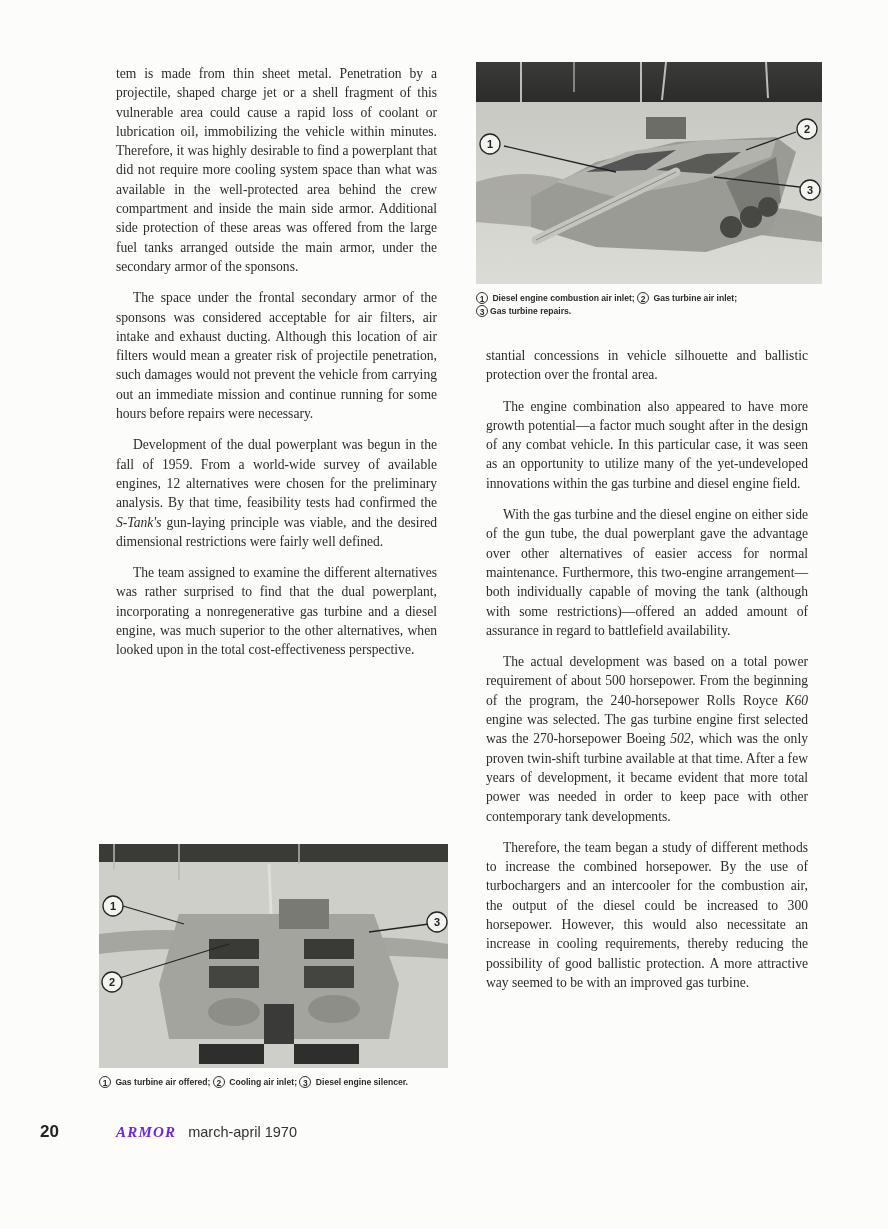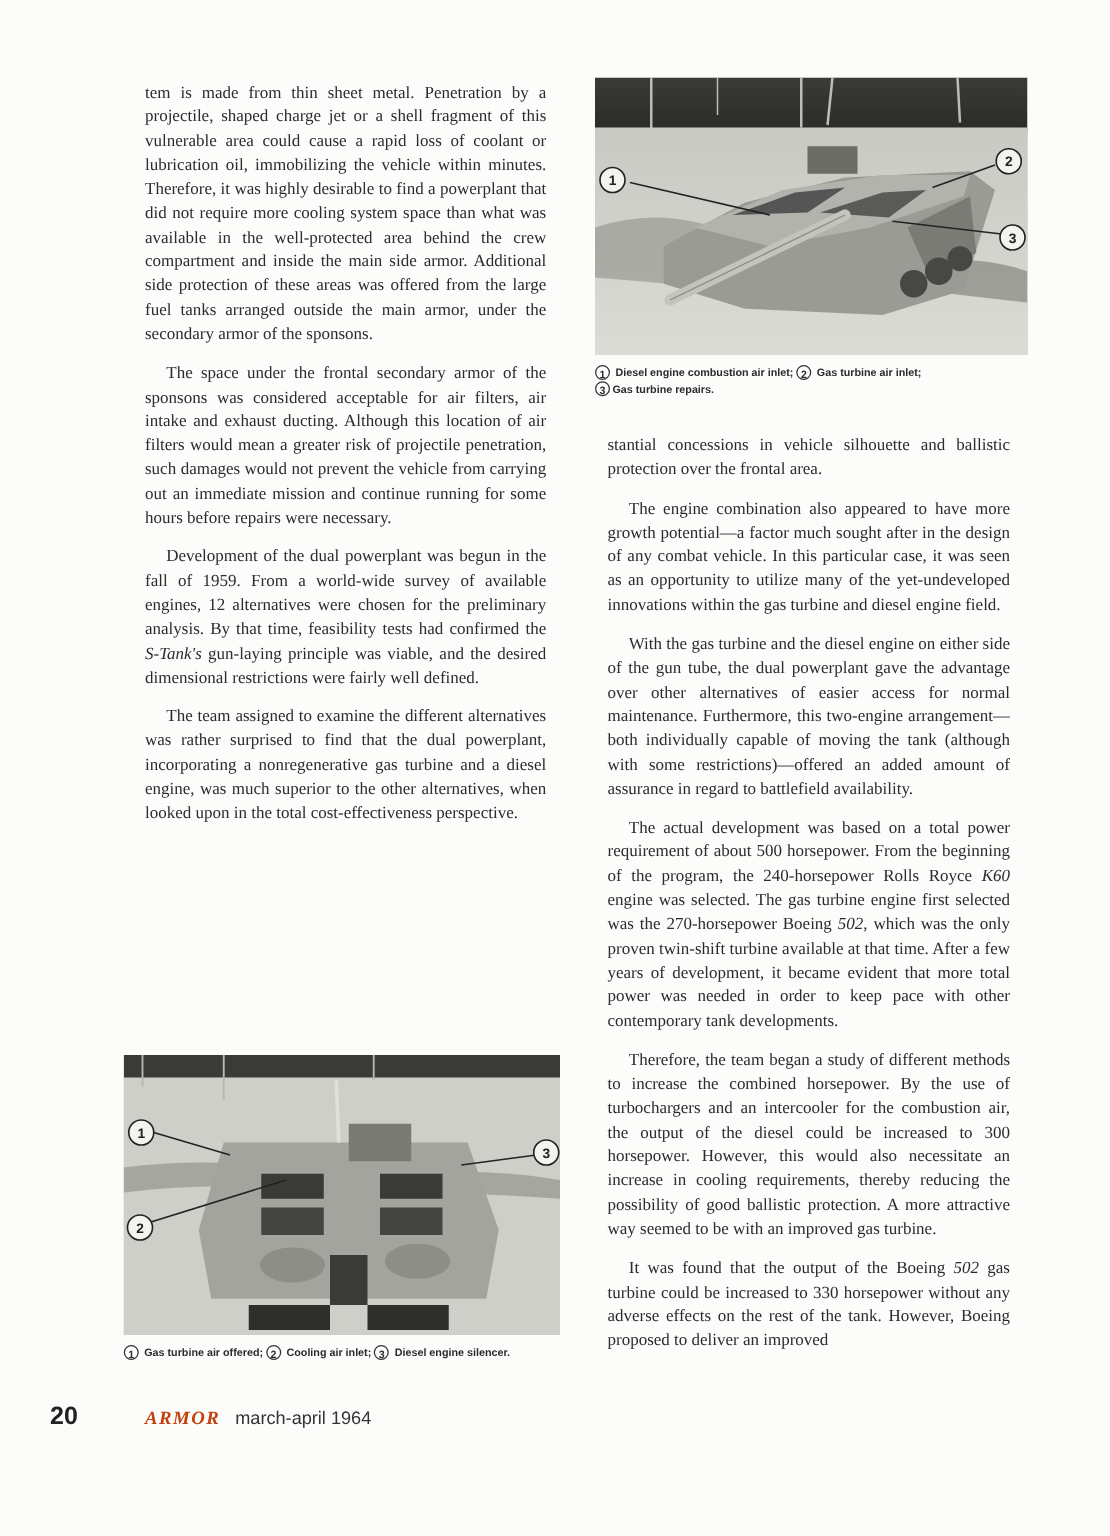--- a/index.html
+++ b/index.html
@@ -12,22 +12,22 @@
   .heading-block { margin: 14px 0 14px 0; border-top: 1.5px solid #666; border-bottom: 1.5px solid #666; padding: 5px 0 6px 4px; }
   .heading-block h2 { margin: 0; font-family: "Liberation Serif", serif; font-size: 14.5px; font-weight: bold; letter-spacing: 0.3px; color: #222; }
   .photo { position: absolute; overflow: hidden; background: #b9b9b4; }
   #photo1 { left: 476px; top: 62px; width: 346px; height: 222px; }
   #photo2 { left: 99px; top: 844px; width: 349px; height: 224px; }
   .caption { position: absolute; font-family: "Liberation Sans", sans-serif; font-weight: bold; font-size: 8.6px; line-height: 13px; color: #2a2a2a; text-align: justify; }
   #caption1 { left: 476px; top: 292px; width: 346px; }
   #caption2 { left: 99px; top: 1076px; width: 345px; }
   .num { display: inline-block; width: 12px; height: 12px; border: 1px solid #333; border-radius: 50%; text-align: center; line-height: 12px; font-size: 8.5px; margin-right: 2px; box-sizing: border-box; vertical-align: -1px; }
   .footer { position: absolute; top: 1122px; left: 40px; height: 26px; display: flex; align-items: baseline; }
-  .page-num { font-family: "Liberation Sans", sans-serif; font-weight: bold; font-size: 20px; color: #222; width: 76px; }
-  .mag { font-family: "Liberation Serif", serif; font-style: italic; font-weight: bold; font-size: 15px; letter-spacing: 1.2px; color: #c2410c; margin-right: 12px; }
+  .page-num { font-family: "Liberation Sans", sans-serif; font-weight: bold; font-size: 17px; color: #222; width: 76px; }
+  .mag { font-family: "Liberation Serif", serif; font-style: italic; font-weight: bold; font-size: 15px; letter-spacing: 1.2px; color: #6d28d9; margin-right: 12px; }
   .issue { font-family: "Liberation Sans", sans-serif; font-size: 14.5px; color: #333; }
   svg { display: block; }
   em { font-style: italic; font-family: Liberation Serif, serif; }
 </style>
 </head>
 <body>
 
 <div id="left" class="col">
   <p>tem is made from thin sheet metal. Penetration by a projectile, shaped charge jet or a shell fragment of this vulnerable area could cause a rapid loss of coolant or lubrication oil, immobilizing the vehicle within minutes. Therefore, it was highly desirable to find a powerplant that did not require more cooling system space than what was available in the well-protected area behind the crew compartment and inside the main side armor. Additional side protection of these areas was offered from the large fuel tanks arranged outside the main armor, under the secondary armor of the sponsons.</p>
   <p class="ind">The space under the frontal secondary armor of the sponsons was considered acceptable for air filters, air intake and exhaust ducting. Although this location of air filters would mean a greater risk of projectile penetration, such damages would not prevent the vehicle from carrying out an immediate mission and continue running for some hours before repairs were necessary.</p>
@@ -101,21 +101,20 @@
   <span>Gas turbine air inlet;</span><br>
   <span class="num">3</span><span>Gas turbine repairs.</span>
 </div>
 
 <div id="right" class="col">
   <p>stantial concessions in vehicle silhouette and ballistic protection over the frontal area.</p>
   <p class="ind">The engine combination also appeared to have more growth potential—a factor much sought after in the design of any combat vehicle. In this particular case, it was seen as an opportunity to utilize many of the yet-undeveloped innovations within the gas turbine and diesel engine field.</p>
   <p class="ind">With the gas turbine and the diesel engine on either side of the gun tube, the dual powerplant gave the advantage over other alternatives of easier access for normal maintenance. Furthermore, this two-engine arrangement—both individually capable of moving the tank (although with some restrictions)—offered an added amount of assurance in regard to battlefield availability.</p>
   <p class="ind"><span>The actual development was based on a total power requirement of about 500 horsepower. From the beginning of the program, the 240-horsepower Rolls Royce </span><em>K60</em><span> engine was selected. The gas turbine engine first selected was the 270-horsepower Boeing </span><em>502</em><span>, which was the only proven twin-shift turbine available at that time. After a few years of development, it became evident that more total power was needed in order to keep pace with other contemporary tank developments.</span></p>
   <p class="ind">Therefore, the team began a study of different methods to increase the combined horsepower. By the use of turbochargers and an intercooler for the combustion air, the output of the diesel could be increased to 300 horsepower. However, this would also necessitate an increase in cooling requirements, thereby reducing the possibility of good ballistic protection. A more attractive way seemed to be with an improved gas turbine.</p>
-  <p class="ind"><span>It was found that the output of the Boeing </span><em>502</em><span> gas turbine could be increased to 330 horsepower without any adverse effects on the rest of the tank. However, Boeing proposed to deliver an improved</span></p>
 </div>
 
 <div id="photo2" class="photo">
   <svg width="349" height="224" viewBox="0 0 349 224">
     <rect x="0" y="0" width="349" height="20" fill="#3a3a37"></rect>
     <rect x="0" y="18" width="349" height="206" fill="#cfcfc9"></rect>
     <g stroke="#b8b8b2" stroke-width="1.5">
       <line x1="15" y1="0" x2="15" y2="25"></line>
         <line x1="80" y1="0" x2="80" y2="36"></line>
         <line x1="200" y1="0" x2="200" y2="20"></line>
@@ -161,14 +160,14 @@
   <span>Gas turbine air offered;</span>
   <span class="num">2</span>
   <span>Cooling air inlet;</span>
   <span class="num">3</span>
   <span>Diesel engine silencer.</span>
 </div>
 
 <div class="footer">
   <span class="page-num">20</span>
   <span class="mag">ARMOR</span>
-  <span class="issue">march-april 1964</span>
+  <span class="issue">march-april 1970</span>
 </div>
 
 </body></html>

